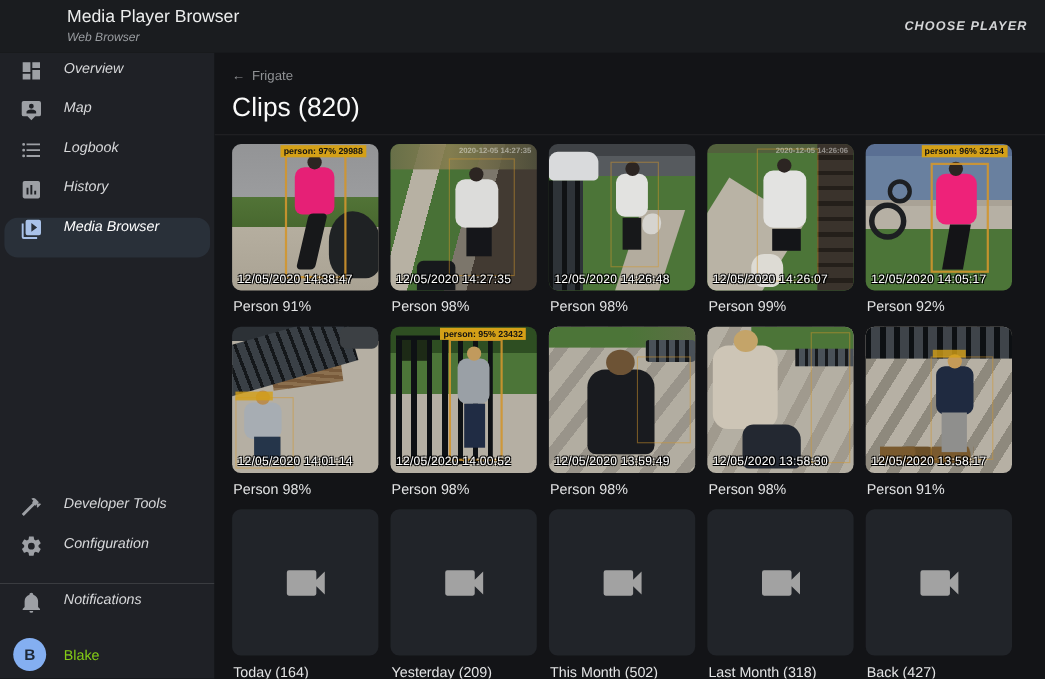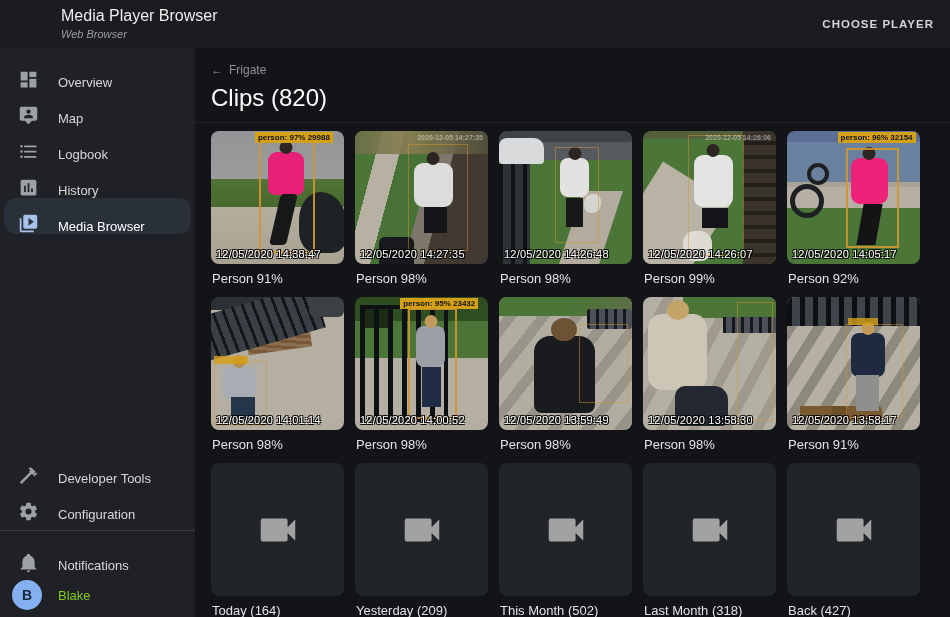--- a/index.html
+++ b/index.html
@@ -11,30 +11,30 @@
     background:#1a1c1f; color:#e8e9ea; }
   .tb-left { width:195px; display:flex; align-items:center; padding-left:16px; flex:0 0 195px; }
   .menu-btn { width:24px; height:24px; cursor:pointer; color:#d2d3d5; }
   .app-title { margin-left:17px; font-size:15px; color:#ececec; letter-spacing:.2px; }
   .tb-titleblock { margin-left:61px; line-height:1.15; }
   .tb-title { font-size:16px; color:#eceded; }
   .tb-subtitle { font-size:11px; color:#9a9da1; margin-top:2px;font-style:italic; }
   .tb-spacer { flex:1; }
   .choose-player { background:none; border:none; color:#d4d5d7; font-size:11.5px;
     font-weight:700; letter-spacing:1px; padding:10px 16px; cursor:pointer;
-    font-family:"Liberation Sans", sans-serif; }
+    font-family:"Liberation Sans", sans-serif;font-style:italic; }
 
   
   .main { display:flex; height:569px; }
 
   
   .sidebar { width:195px; flex:0 0 195px; background:#1f2126; display:flex;
     flex-direction:column; padding-top:6px; }
-  .sitem { display:flex; align-items:flex-end; height:36px; padding-left:18px;
-    cursor:pointer; color:#d3d5d7; }
+  .sitem { display:flex; align-items:flex-start; height:36px; padding-left:18px;
+    cursor:pointer; color:#d3d5d7;font-style:italic; }
   .sitem .sicon { width:21px; height:21px; flex:0 0 21px; color:#9da0a5; }
   .sitem .slabel { margin-left:19px; font-size:13px; font-weight:500; color:#d7d8da; }
   .sitem.selected { background:#293039; border-radius:12px; margin:0 4px; padding-left:14px; }
   .sitem.selected .sicon { color:#a9c2e9; }
   .sitem.selected .slabel { color:#fff; }
   .s-spacer { flex:1; }
   .sdivider { border-top:1px solid rgba(255,255,255,.12); margin:8px 0 6px; }
   .profile-row { display:flex; align-items:center; height:44px; padding-left:12px; cursor:pointer; }
   .avatar { width:30px; height:30px; border-radius:50%; background:#84aff1; color:#1d2836;
     font-size:14px; font-weight:700; display:flex; align-items:center; justify-content:center; }

